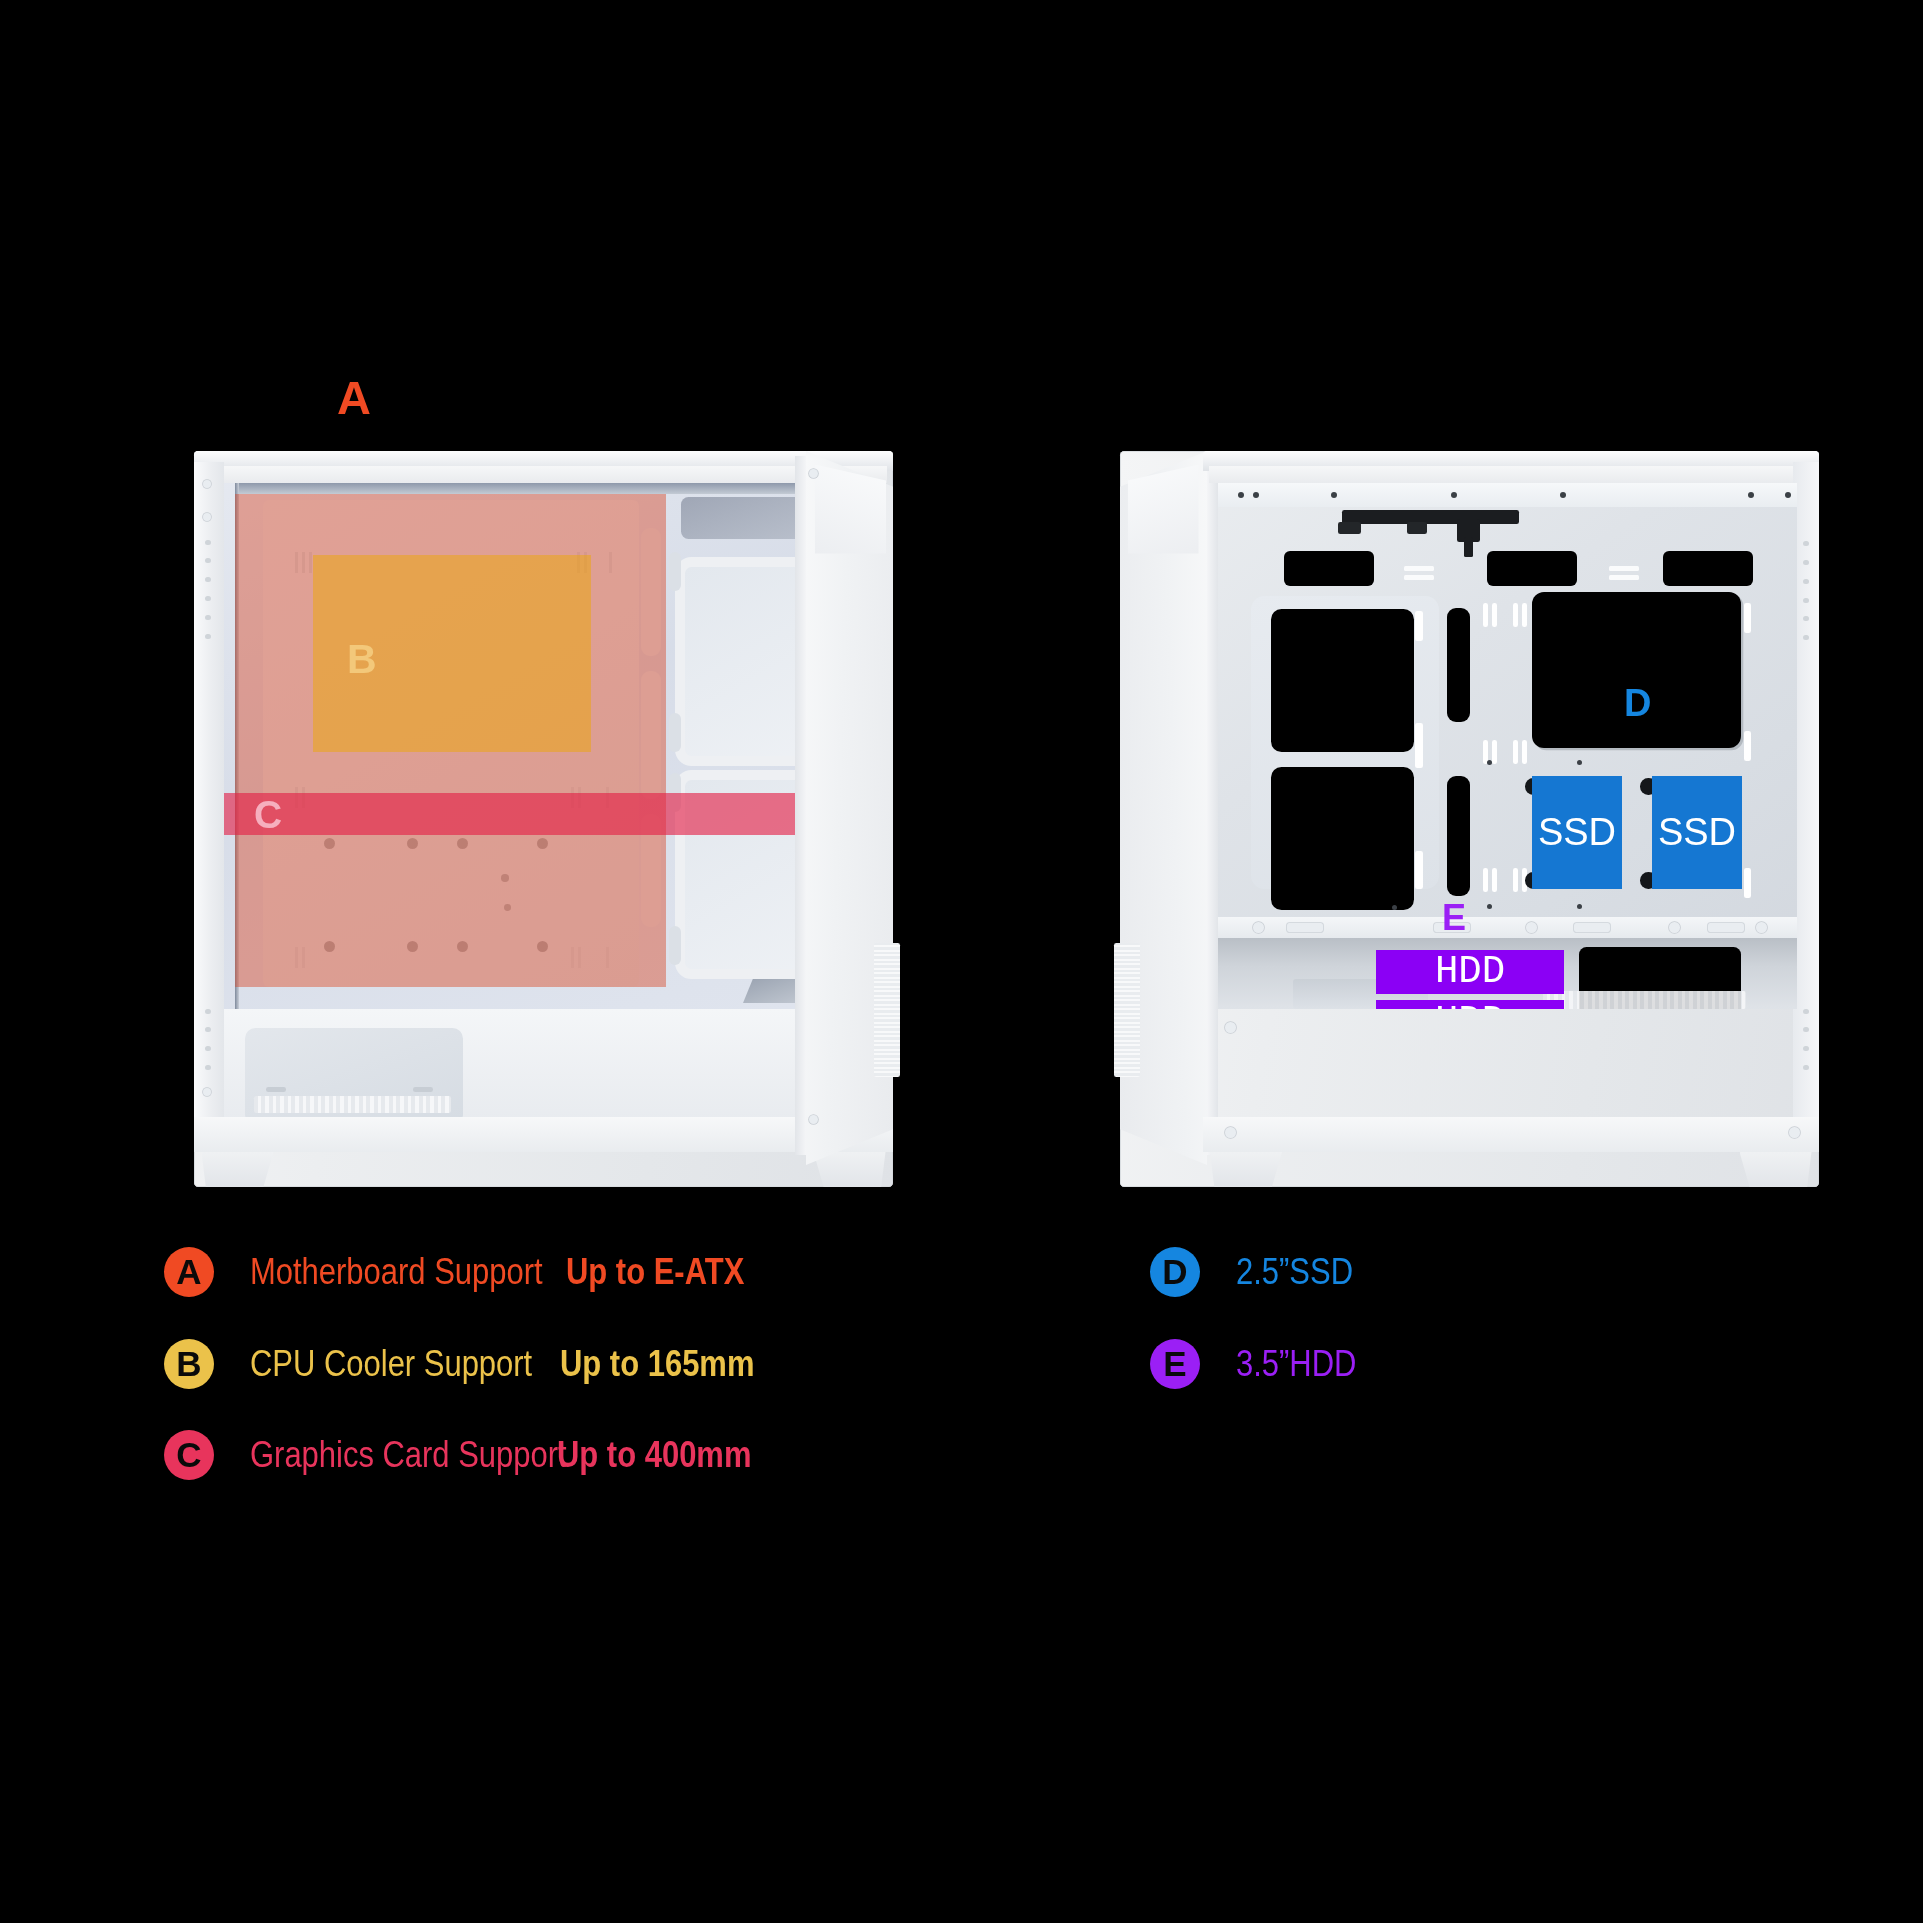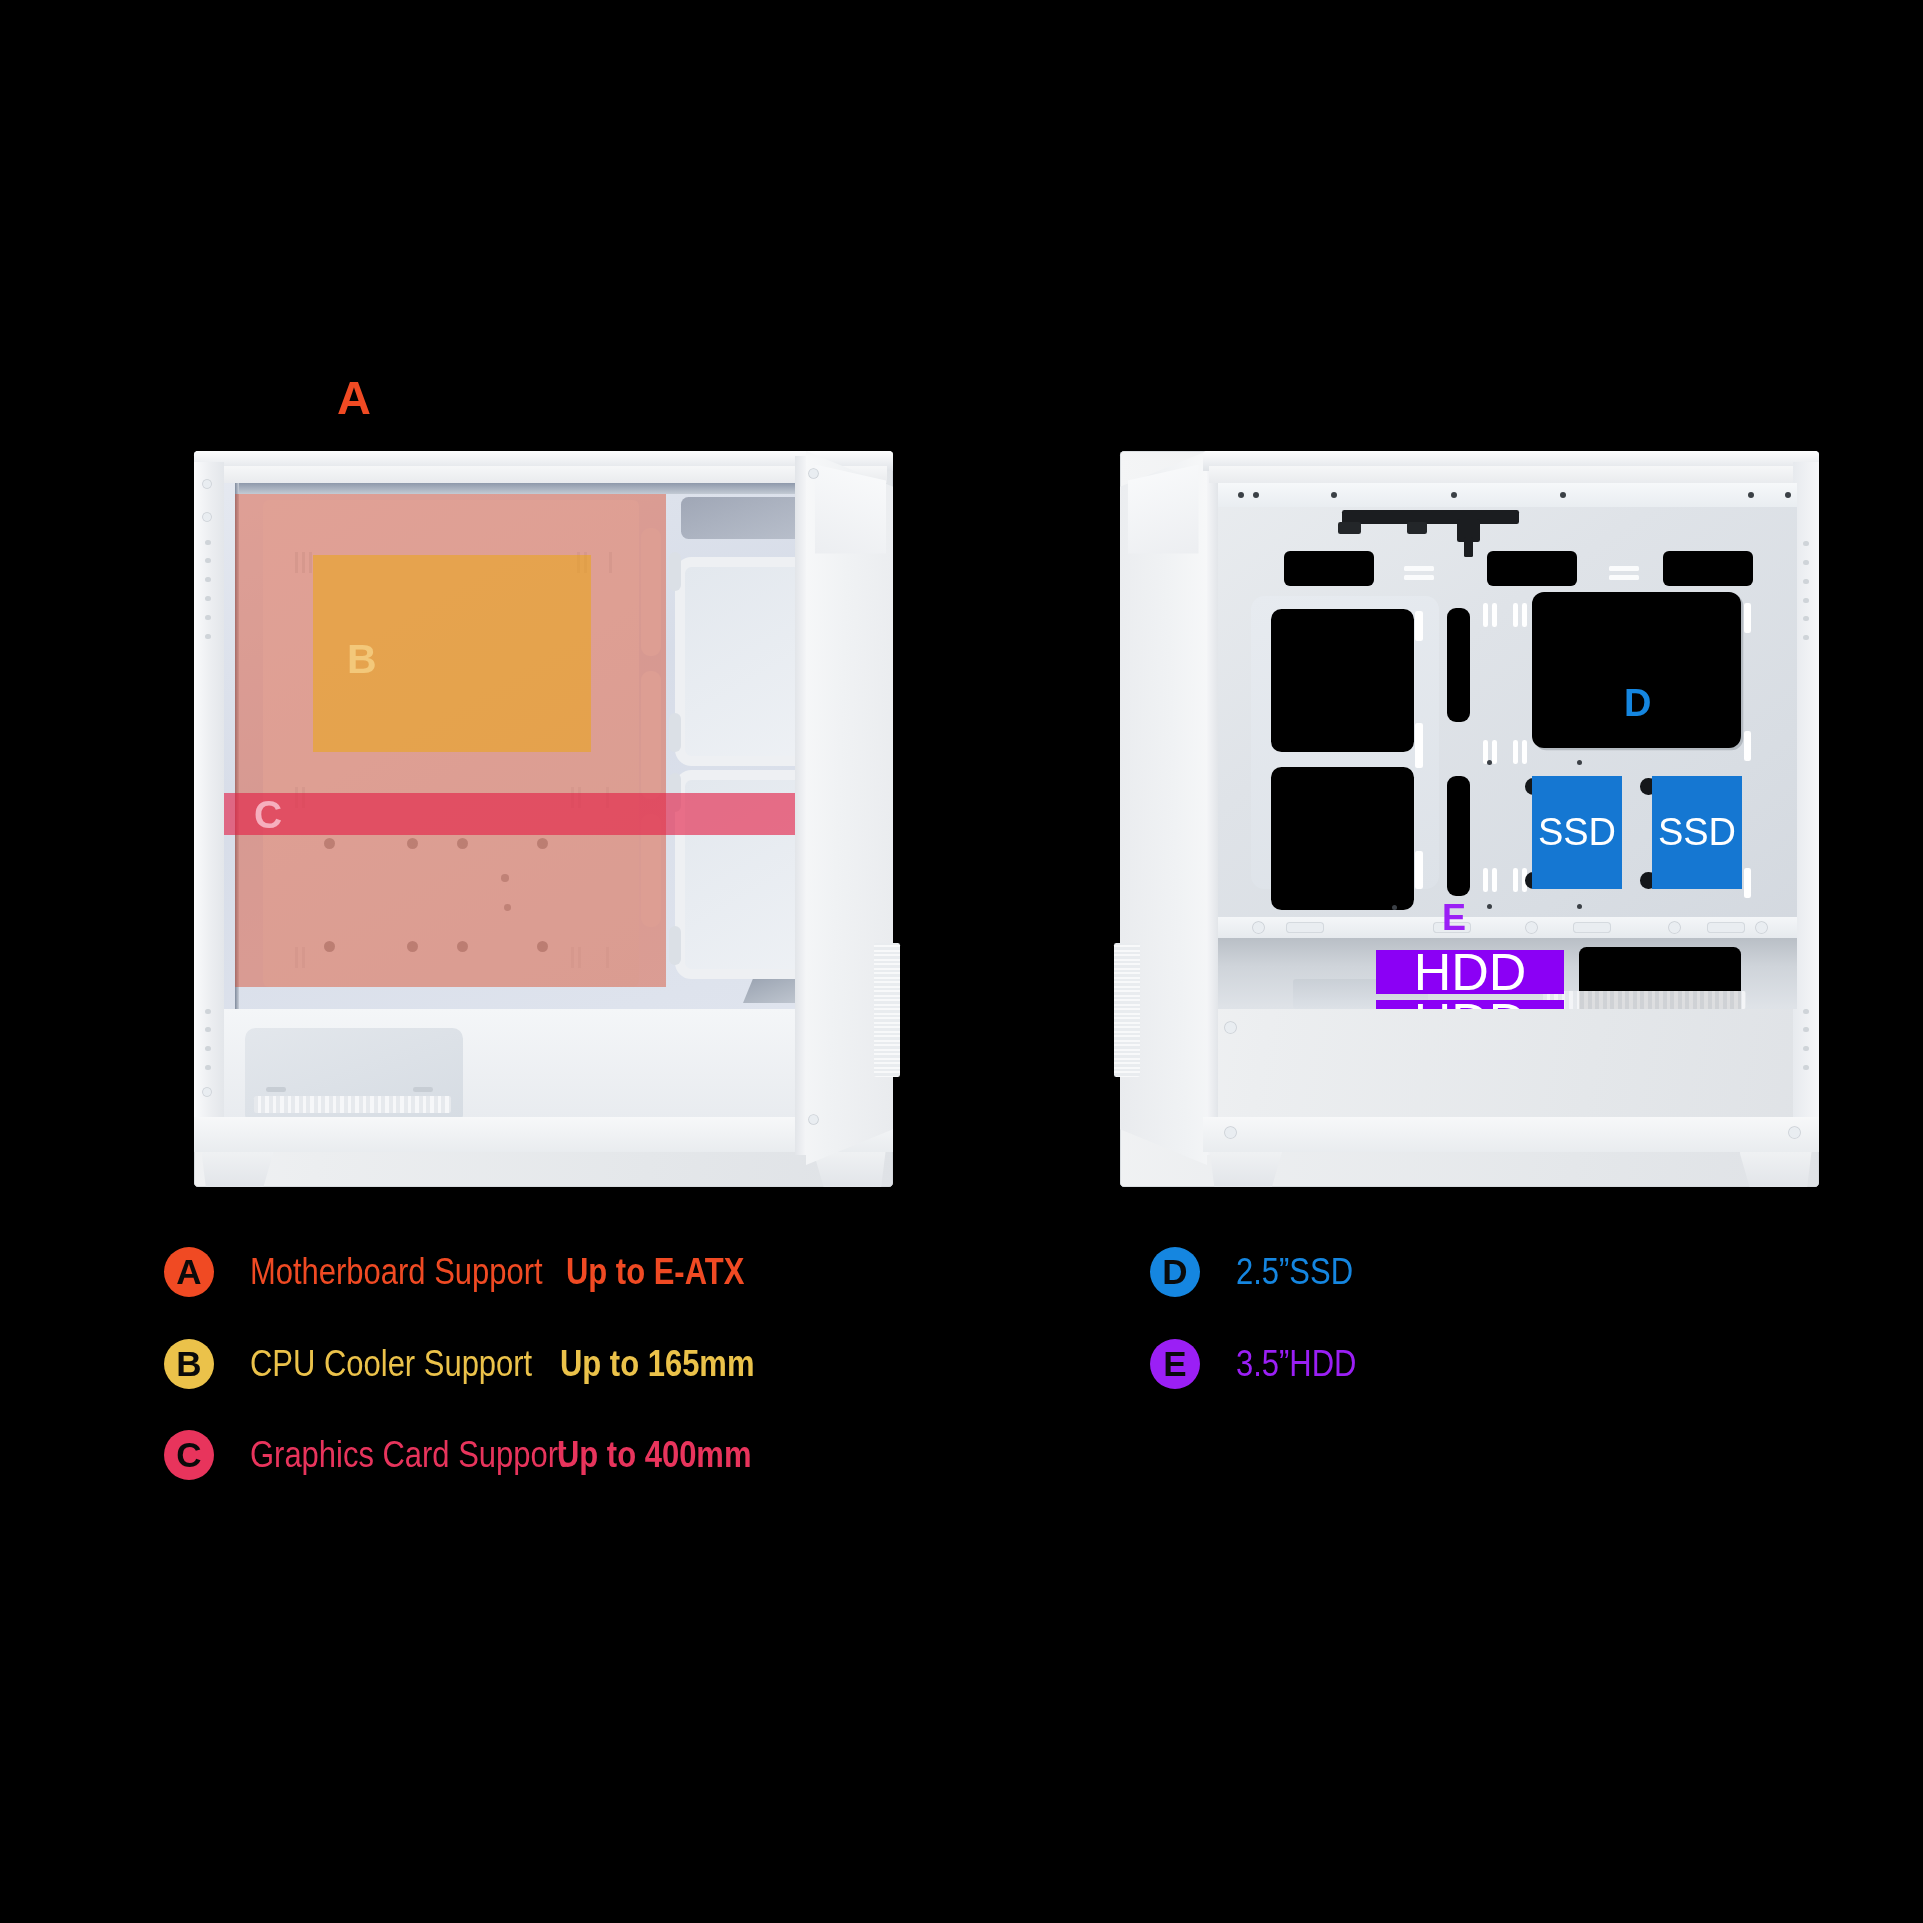--- a/index.html
+++ b/index.html
@@ -42,21 +42,21 @@
   .fanframe{position:absolute;border:10.5px solid #eef0f3;border-radius:16.5px;background:linear-gradient(150deg,#e3e8ee,#eef1f5);}
   .modcut{position:absolute;background:#000;border-radius:10.5px;}
 
   
   .zone{position:absolute;}
   .zone-label{position:absolute;font-weight:bold;letter-spacing:0.4px;line-height:1;}
 
   
   .chip{position:absolute;display:flex;align-items:center;justify-content:center;font-weight:400;color:#fff;}
   .chip.ssd{background:#1577d2;font-size:38px;}
-  .chip.hdd{background:#8b00f5;font-size:52px;}
+  .chip.hdd{background:#8b00f5;font-size:39px;font-family:Liberation Mono, monospace;}
 
   
   .legend{position:absolute;}
   .leg-row{position:absolute;display:flex;align-items:center;}
   .badge{width:50px;height:50px;border-radius:50%;display:flex;align-items:center;justify-content:center;
          font-size:35px;font-weight:bold;color:#0a0a0a;flex:0 0 auto;}
   .leg-name{font-size:36px;white-space:nowrap;}
   .leg-val{font-size:36px;font-weight:bold;white-space:nowrap;}
   .cond{transform:scaleX(.86);transform-origin:left center;}
 </style>

